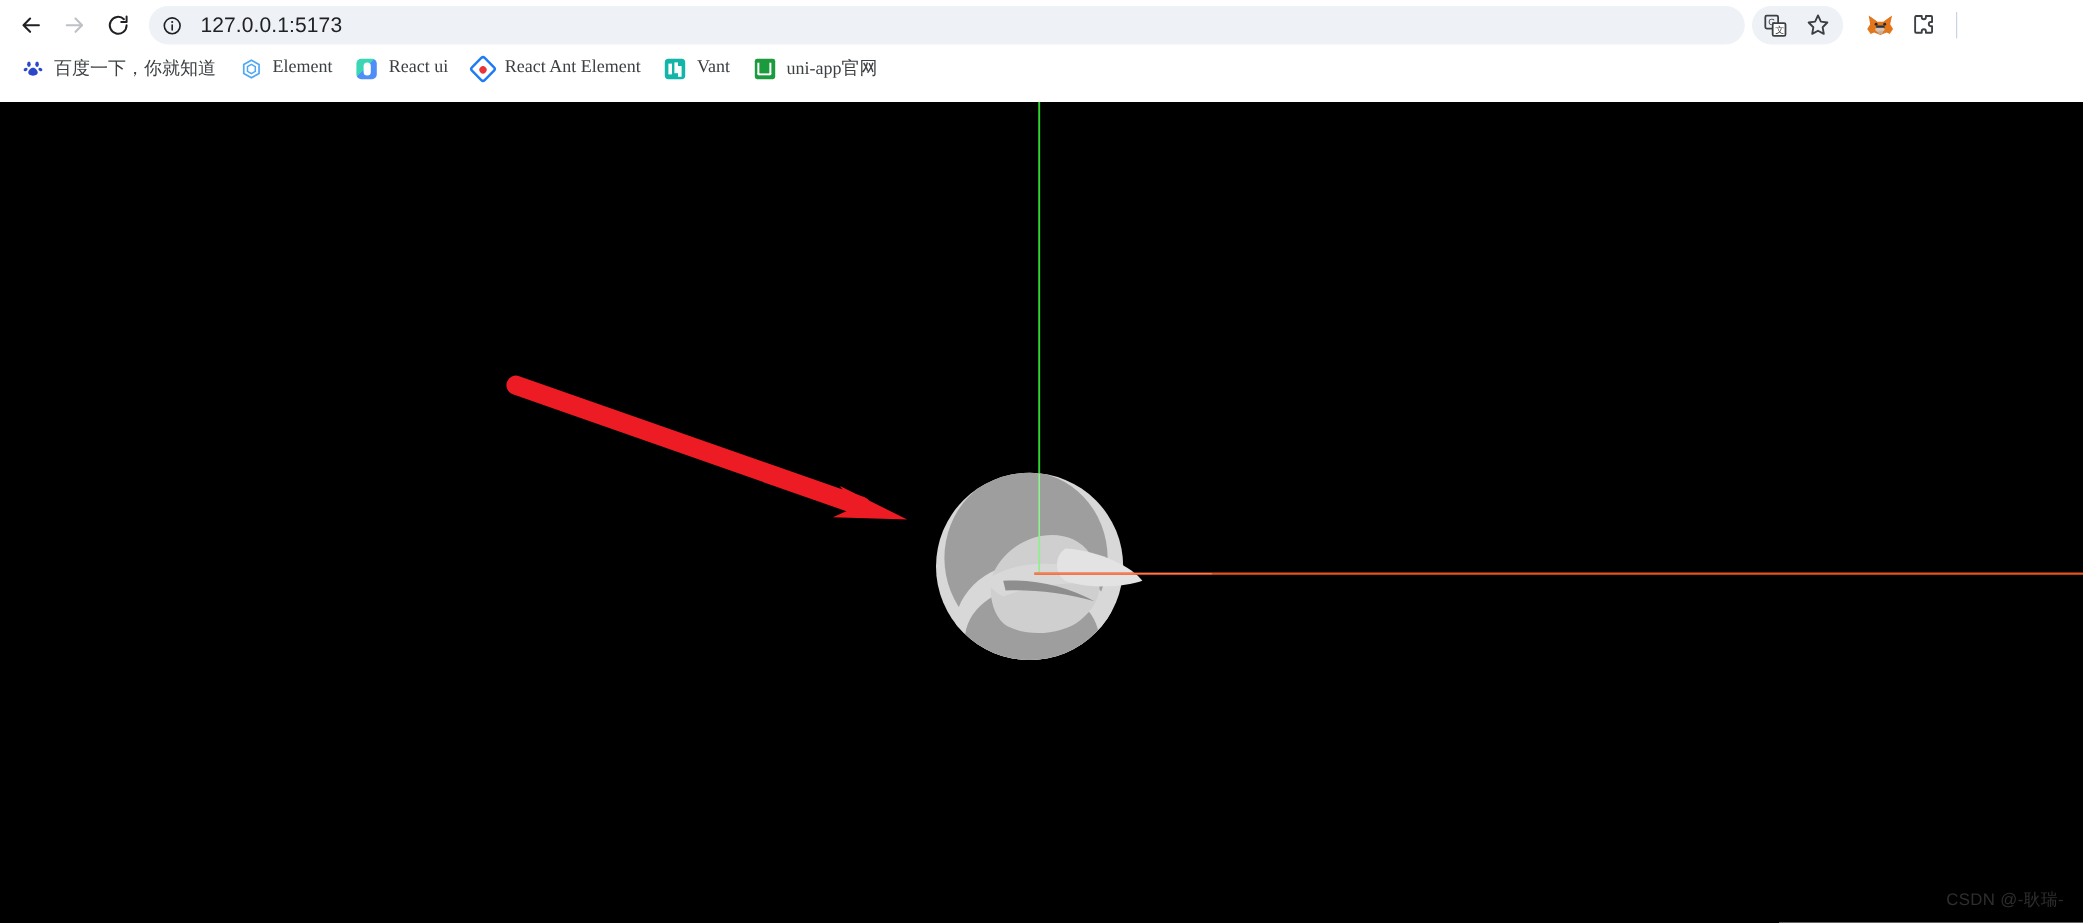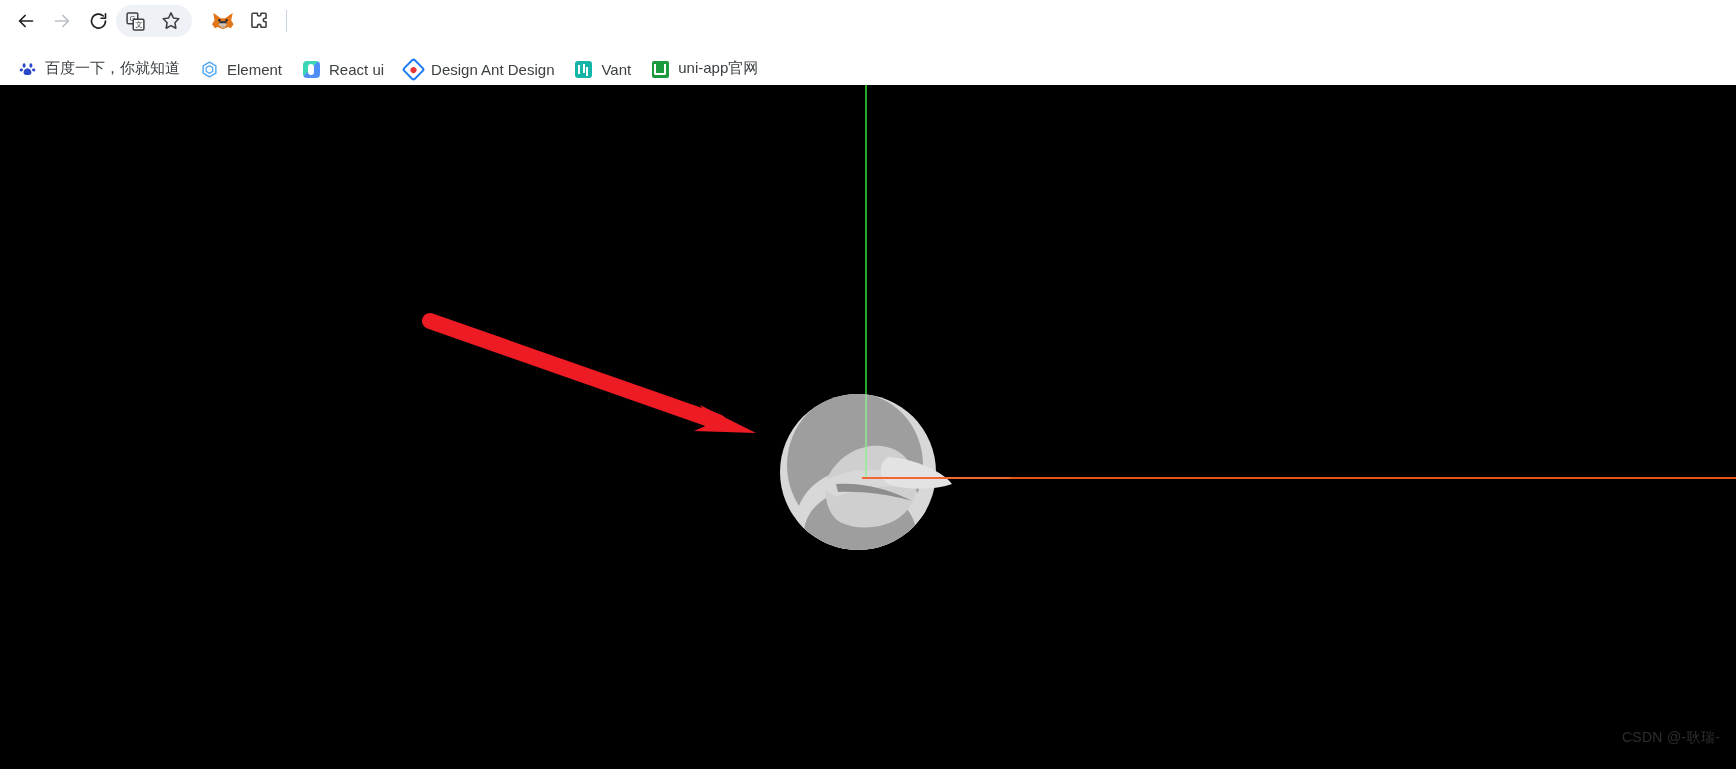--- a/index.html
+++ b/index.html
@@ -90,27 +90,28 @@
   #bookmarks-bar {
     height:43px;
     display:flex;
     align-items:center;
     padding-left:10px;
     background:#ffffff;
     border-bottom:1px solid #ffffff;
   }
   .bookmark {
     display:flex;
-    align-items:flex-end;
+    align-items:flex-start;
     height:30px;
     padding:0 8px;
     border-radius:4px;
     margin-right:4px;
     cursor:pointer;
     flex:0 0 auto;
+    font-family:Liberation Serif, serif;
   }
   .bm-favicon {
     width:18px; height:18px;
     flex:0 0 auto;
     display:flex; align-items:center; justify-content:center;
     margin-right:9px;
   }
   .bm-label {
     font-size:15px;
     color:#3c4043;
@@ -186,21 +187,21 @@
   #annotation-layer {
     position:absolute;
     inset:0;
     width:100%;
     height:100%;
     pointer-events:none;
   }
   #watermark {
     position:absolute;
     right:16px;
-    bottom:22px;
+    bottom:10px;
     font-size:14px;
     color:#2e2e2e;
     font-family:"Liberation Sans", sans-serif;
     white-space:nowrap;
     letter-spacing:0.3px;
   }
   #scrollbar-track {
     position:absolute;
     top:0; right:0;
     width:6px; height:684px;
@@ -226,20 +227,30 @@
       </svg>
     </div>
 
     <div class="nav-btn">
       <svg width="21" height="21" viewBox="0 0 24 24">
         <path d="M20 11.5a8 8 0 1 1-2.5-5.8" fill="none" stroke="#202124" stroke-width="1.9" stroke-linecap="round"></path>
         <path d="M20 3.2v5.1h-5.1" fill="none" stroke="#202124" stroke-width="1.9" stroke-linecap="round" stroke-linejoin="round"></path>
       </svg>
     </div>
 
+    <div id="omnibox">
+      <div id="site-info-chip">
+        <svg width="17" height="17" viewBox="0 0 24 24">
+          <circle cx="12" cy="12" r="9.3" fill="none" stroke="#202124" stroke-width="1.9"></circle>
+          <circle cx="12" cy="7.6" r="1.25" fill="#202124"></circle>
+          <path d="M12 11v6" stroke="#202124" stroke-width="1.9" stroke-linecap="round"></path>
+        </svg>
+      </div>
+      <span id="url-text" title="127.0.0.1:5173">127.0.0.1:5173</span>
+    </div>
 
     <div id="omni-actions">
       <div class="tool-icon">
         <svg width="21" height="21" viewBox="0 0 24 24">
           <rect x="2.4" y="2.4" width="12.2" height="12.2" rx="1.4" fill="none" stroke="#3c4043" stroke-width="1.7"></rect>
           <text x="5.1" y="11.6" font-size="8.6" font-family="Liberation Sans, sans-serif" fill="#3c4043">G</text>
           <rect x="9.4" y="9.4" width="12.2" height="12.2" rx="1.4" fill="#ffffff" stroke="#3c4043" stroke-width="1.7"></rect>
           <text x="11.8" y="18.6" font-size="8.6" font-family="Liberation Sans, sans-serif" fill="#3c4043">文</text>
         </svg>
       </div>
@@ -301,21 +312,21 @@
       <span class="bm-favicon">
         <span class="fav-vant"></span>
       </span>
       <span class="bm-label">React ui</span>
     </div>
 
     <div class="bookmark">
       <span class="bm-favicon">
         <span class="fav-react"></span>
       </span>
-      <span class="bm-label">Design Ant Design</span>
+      <span class="bm-label">React Ant Element</span>
     </div>
 
     <div class="bookmark">
       <span class="bm-favicon">
         <span class="fav-layui"></span>
       </span>
       <span class="bm-label">Vant</span>
     </div>
 
     <div class="bookmark">

